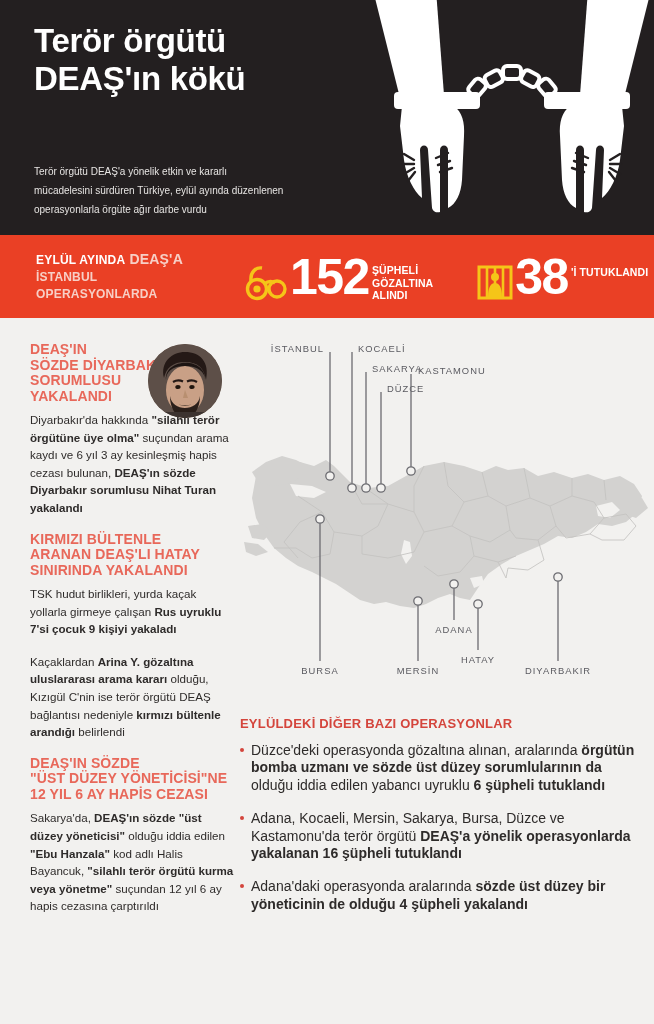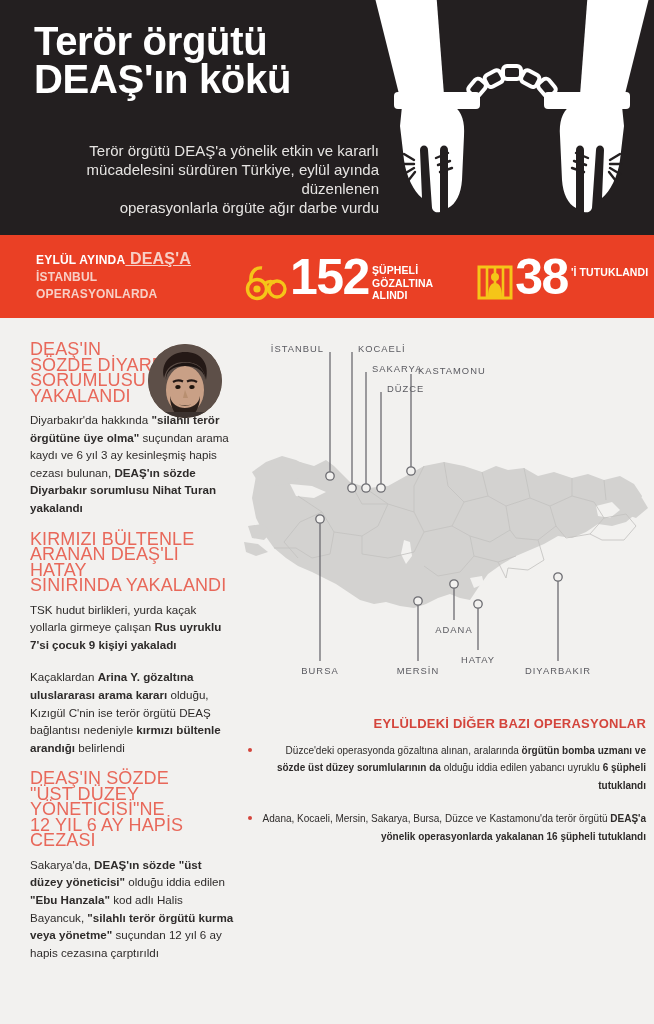--- a/index.html
+++ b/index.html
@@ -24,35 +24,34 @@
     height: 235px;
     background: #231f20;
     overflow: hidden;
   }
   .header-title {
     position: absolute;
     left: 34px;
     top: 22px;
     width: 340px;
     color: #ffffff;
-    font-size: 40px;
+    font-size: 33px;
     line-height: 38px;
     font-weight: bold;
     letter-spacing: -0.3px;
   }
   .header-title .line { display: block; }
   .header-sub {
     position: absolute;
     left: 34px;
-    top: 141px;
+    top: 162px;
     width: 345px;
     color: #e6e4e2;
-    font-size: 15px;
+    font-size: 10px;
     line-height: 19px;
-    text-align: right;
   }
   .header-sub .line { display: block; }
   .cuffs {
     position: absolute;
     right: 0px;
     top: 0px;
     width: 284px;
     height: 235px;
   }
 
@@ -72,23 +71,22 @@
   }
   .banner-left .strong {
     color: #ffffff;
     font-weight: bold;
     font-size: 12px;
     letter-spacing: 0.2px;
   }
   .banner-left .light {
     color: #f7cfc6;
     font-weight: bold;
-    font-size: 16px;
+    font-size: 14px;
     letter-spacing: 0.2px;
-    text-decoration: underline;
   }
   .banner-left .line2 {
     color: #f7cfc6;
     font-weight: bold;
     font-size: 12px;
     letter-spacing: 0.2px;
     display: block;
   }
   .stat {
     display: flex;
@@ -125,22 +123,22 @@
 
   
   .left-col {
     position: absolute;
     left: 30px;
     top: 24px;
     width: 205px;
   }
   .sec-head {
     color: #e8685a;
-    font-weight: normal;
-    font-size: 18px;
+    font-weight: bold;
+    font-size: 14px;
     line-height: 15.5px;
     letter-spacing: 0.1px;
     margin-bottom: 7px;
   }
   .sec-head .line { display: block; }
   .sec-body {
     color: #2e2b2a;
     font-size: 11.6px;
     line-height: 17.6px;
   }
@@ -162,38 +160,37 @@
     position: absolute;
     left: 238px;
     top: 8px;
     width: 416px;
     height: 390px;
   }
 
   
   .right-panel {
     position: absolute;
-    left: 248px;
+    left: 240px;
     top: 398px;
     width: 398px;
-    text-align: right;
   }
   .panel-head {
     color: #d4453c;
     font-weight: bold;
     font-size: 13px;
     letter-spacing: 0.2px;
     margin-bottom: 11px;
   }
   .bullet {
     position: relative;
     padding-left: 11px;
     margin-bottom: 16px;
     color: #2e2b2a;
-    font-size: 10px;
+    font-size: 14px;
     line-height: 17.4px;
   }
   .bullet:before {
     content: "";
     position: absolute;
     left: 0px;
     top: 6px;
     width: 4px;
     height: 4px;
     border-radius: 50%;
@@ -478,16 +475,17 @@
             <text x="320" y="348" text-anchor="middle" font-family="Liberation Sans, sans-serif" font-size="9.4" fill="#5a5a60" letter-spacing="1">DIYARBAKIR</text>
           </g>
         </g>
       </svg>
     </div>
 
     <div class="right-panel">
       <div class="panel-head">EYLÜLDEKİ DİĞER BAZI OPERASYONLAR</div>
       <div class="bullet">Düzce'deki operasyonda gözaltına alınan, aralarında <b>örgütün bomba uzmanı ve sözde üst düzey sorumlularının da</b> olduğu iddia edilen yabancı uyruklu <b>6 şüpheli tutuklandı</b></div>
       <div class="bullet">Adana, Kocaeli, Mersin, Sakarya, Bursa, Düzce ve Kastamonu'da terör örgütü <b>DEAŞ'a yönelik operasyonlarda yakalanan 16 şüpheli tutuklandı</b></div>
+      <div class="bullet">Adana'daki operasyonda aralarında <b>sözde üst düzey bir yöneticinin de olduğu 4 şüpheli yakalandı</b></div>
     </div>
   </div>
 
 </div>
 
 </body></html>

